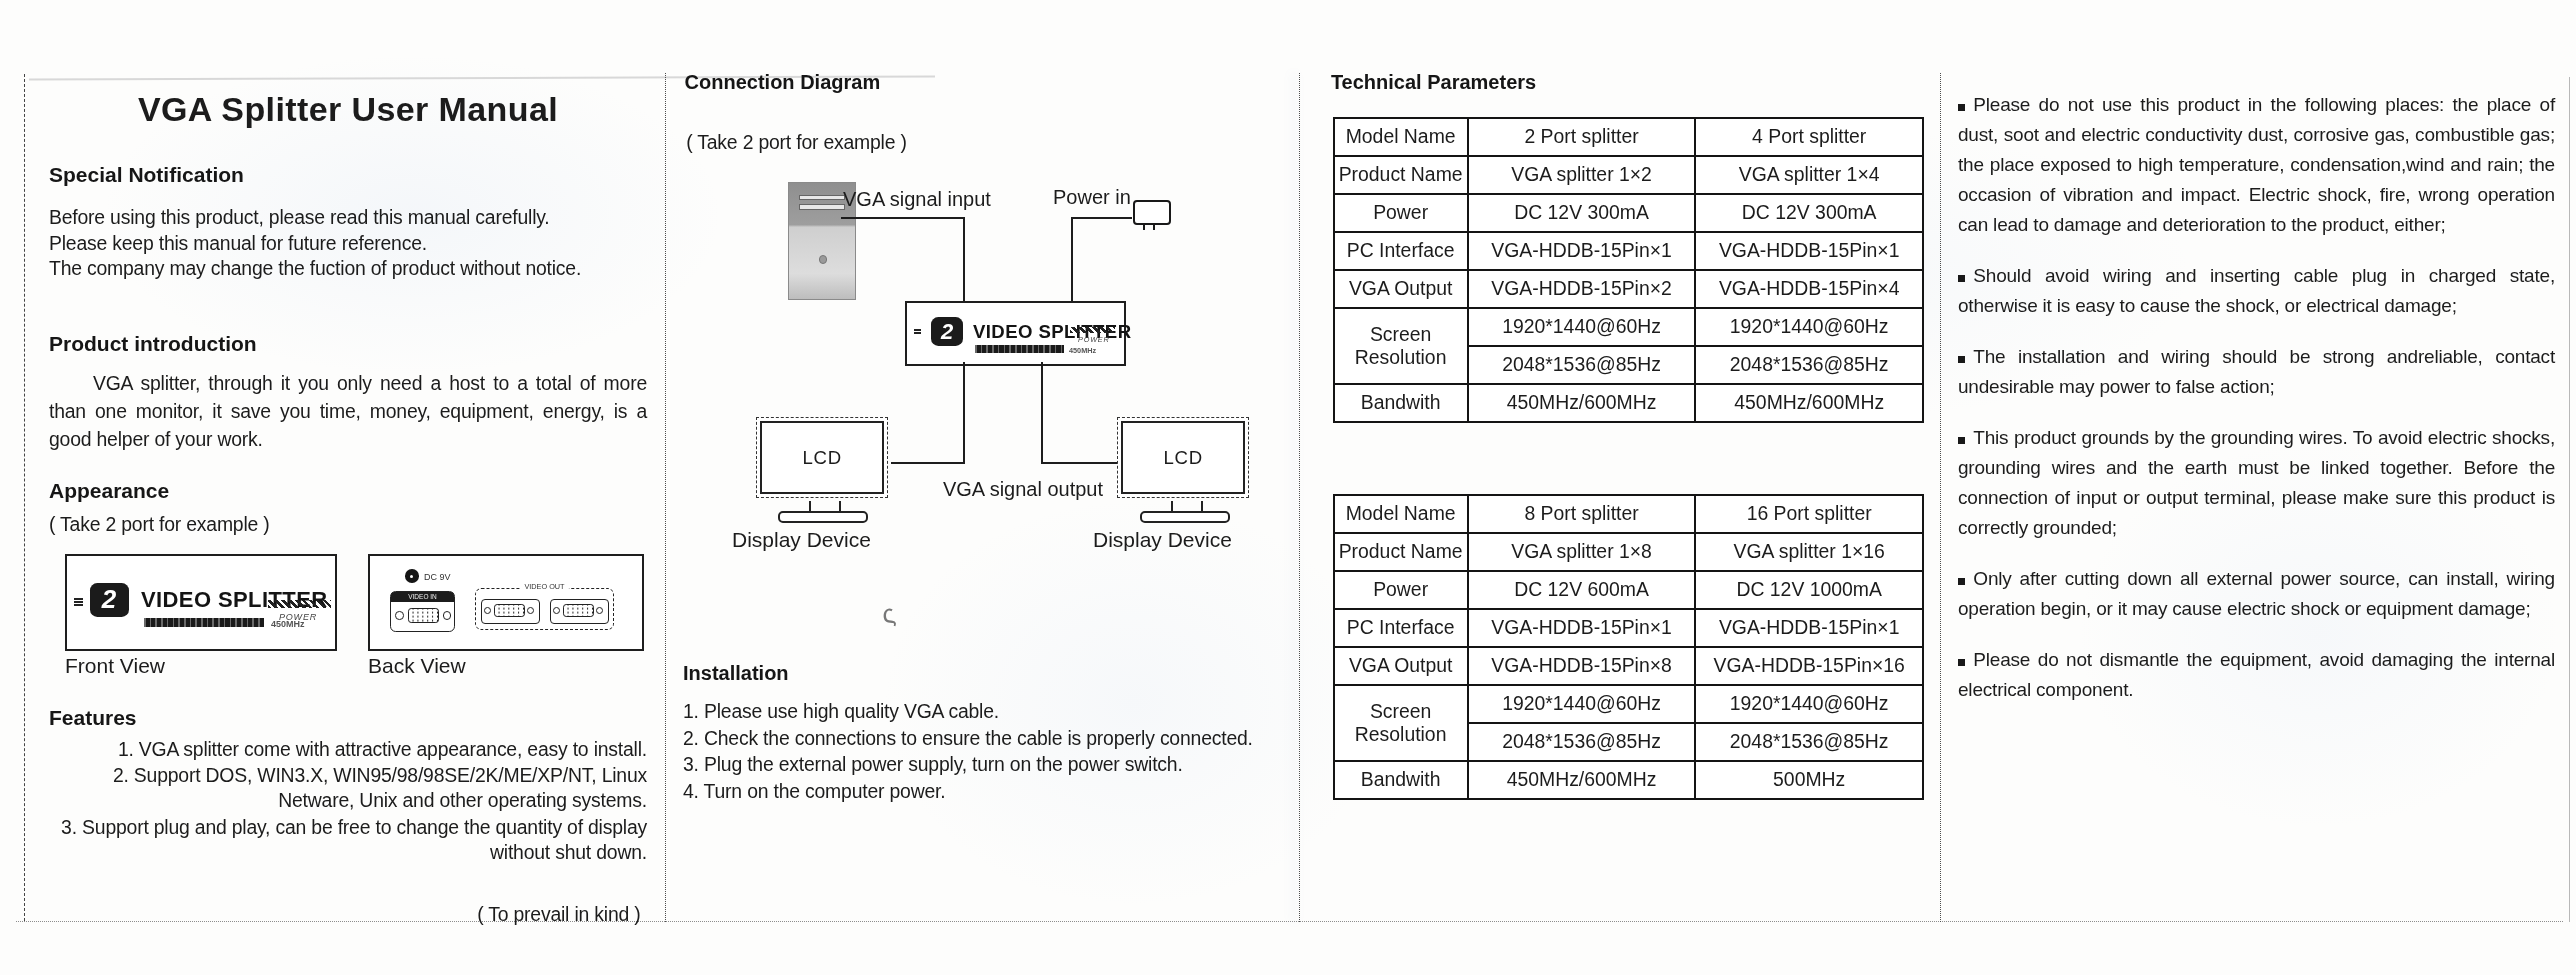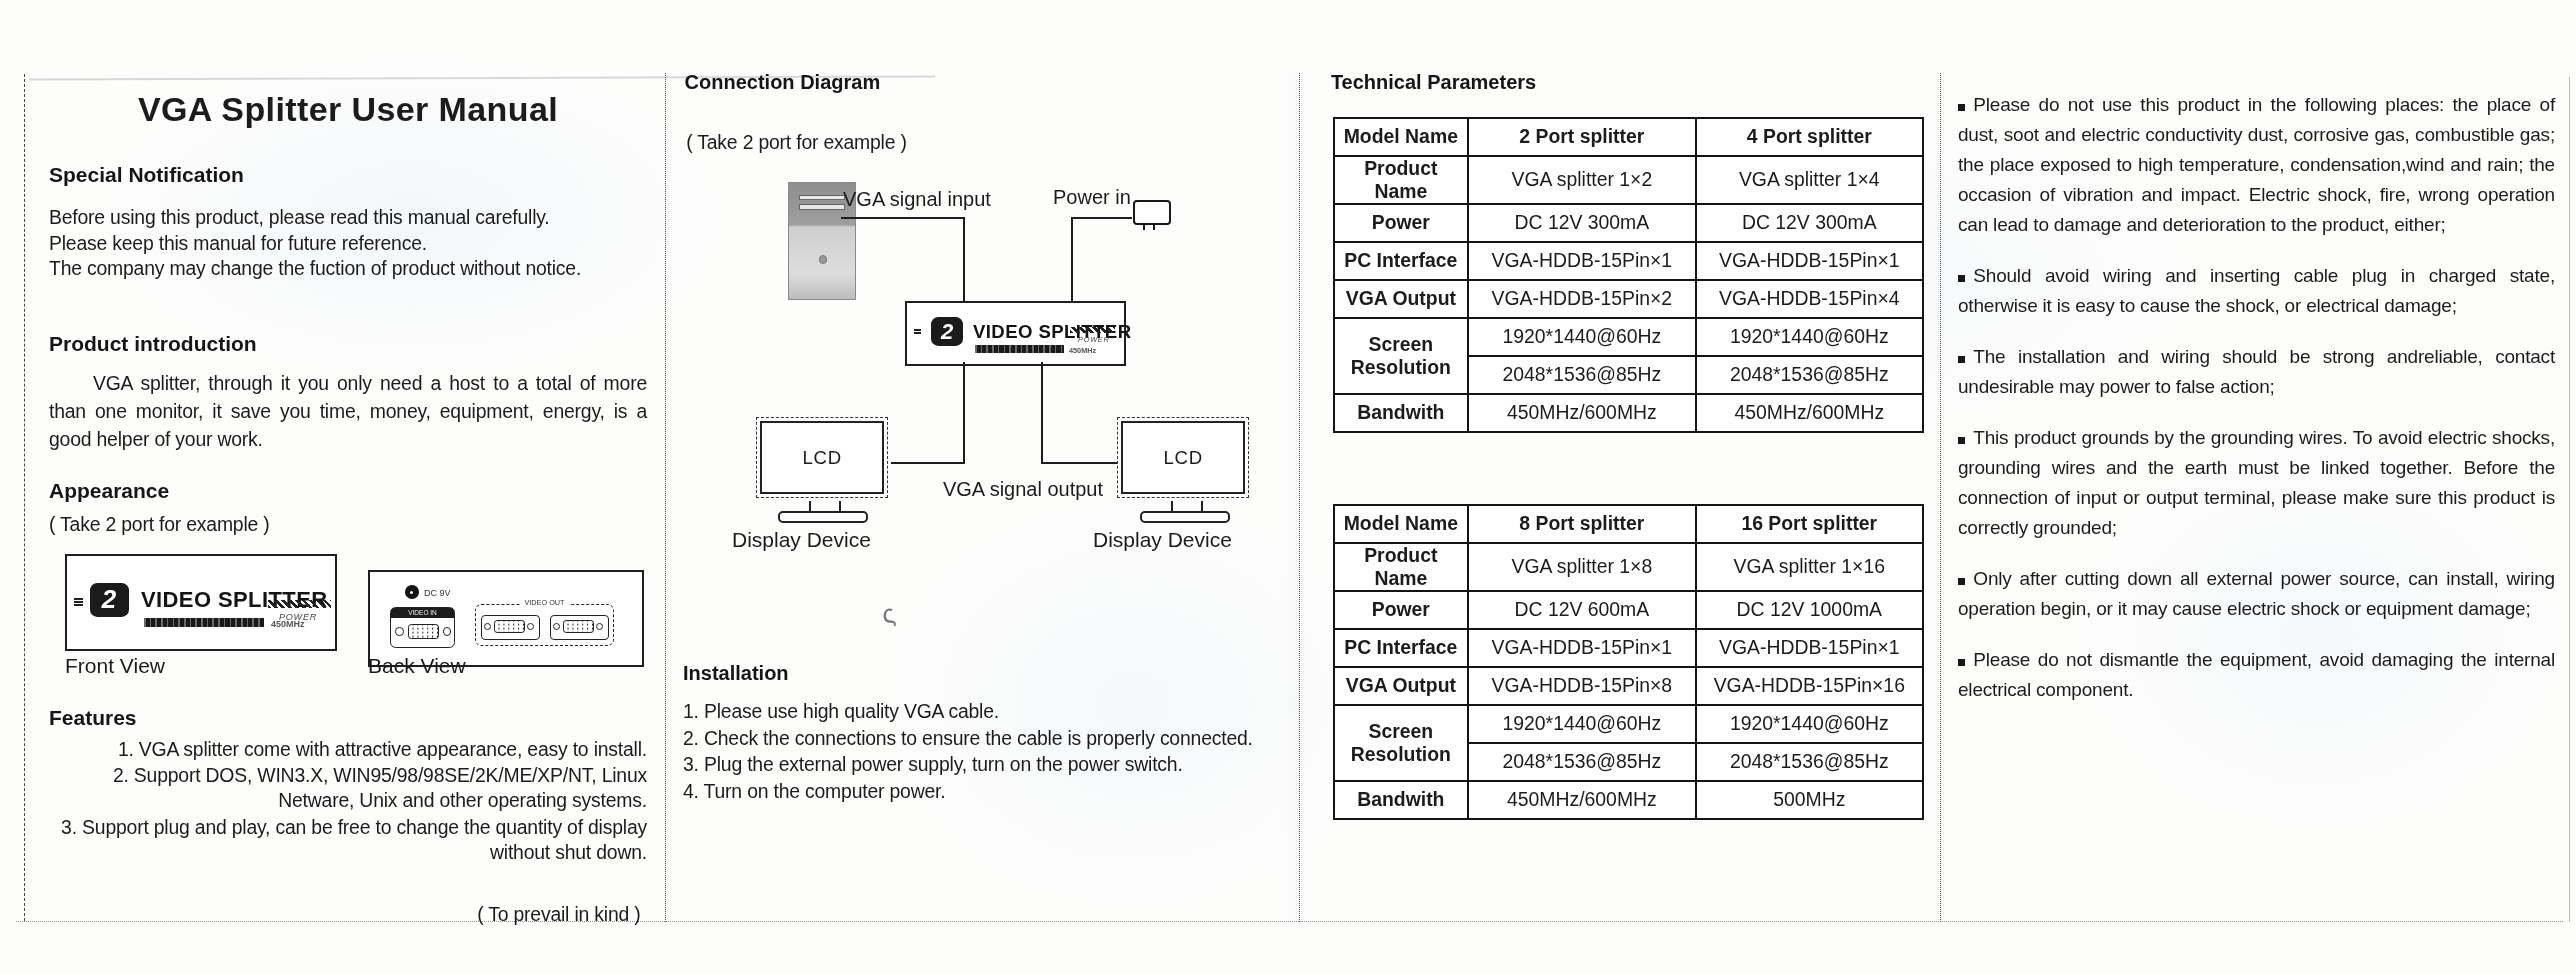--- a/index.html
+++ b/index.html
@@ -51,21 +51,21 @@
   .monitor{position:absolute;border:1.6px dashed #333;background:#fff;padding:3.2px;}
   .screen{border:2.4px solid #222;width:100%;height:100%;box-sizing:border-box;display:flex;align-items:center;justify-content:center;font-size:18.6px;letter-spacing:0.8px;}
   .neck{position:absolute;border-left:2.4px solid #222;border-right:2.4px solid #222;}
   .mbase{position:absolute;border:2.4px solid #222;border-radius:4.9px;background:#fff;}
   .caption{position:absolute;text-align:left;font-size:21px;}
   .squiggle{position:absolute;color:#777;font-size:26px;transform:rotate(-12deg);}
   
   table.spec{border-collapse:collapse;background:#fff;}
   table.spec th,table.spec td{border:2px solid #141414;text-align:center;vertical-align:middle;
     font-size:19.4px;height:36px;padding:0 3.2px;}
-  table.spec th{font-weight:bold;}
+  table.spec th{font-weight:normal;}
   table.spec td{font-weight:normal;}
   .c0{width:128px;} .c1{width:223px;} .c2{width:223px;}
   
   .just{ text-align:justify;font-size:19px;line-height:30px;letter-spacing:-0.2px;}
   .sq{display:inline-block;width:7.3px;height:7.3px;background:#191919;margin-right:8px;}
 </style>
 </head>
 <body>
 
 <div class="sheet">
@@ -100,21 +100,21 @@
         <div class="tribar" style="left:7.3px;top:42px;"></div>
         <div class="badge2" style="left:22.6px;top:27px;width:39px;height:34px;font-size:26px;">2</div>
         <div class="vsname" style="left:74px;top:31px;font-size:22px;">VIDEO SPLITTER</div>
         <div class="minibar" style="left:77px;top:62px;width:120px;height:9.7px;"></div>
         <div class="freq" style="left:204px;top:63px;font-size:9px;">450MHz</div>
         <div class="hatch" style="left:201px;top:44px;width:63px;height:8px;"></div>
         <div class="powerlbl" style="left:212px;top:56px;font-size:9px;">POWER</div>
       </div>
       <div class="caption" style="left:16px;top:100px;width:268px;">Front View</div>
 
-      <div class="devbox" style="left:319px;top:16px;width:272px;height:93px;">
+      <div class="devbox" style="left:319px;top:0;width:272px;height:93px;">
         <div class="jack" style="left:35px;top:13.7px;width:13.7px;height:13.7px;"></div>
         <div class="tinytxt" style="left:54px;top:16px;font-size:9px;">DC 9V</div>
         <div class="module" style="left:20px;top:35px;width:63px;height:39px;">
           <div class="modbar" style="height:10.5px;font-size:6.5px;line-height:10.5px;">VIDEO IN</div>
           <div class="portrow" style="left:4px;top:16px;">
             <div class="screw"></div>
             <div class="pins" style="width:29px;height:13.7px;"></div>
             <div class="screw"></div>
           </div>
         </div>

